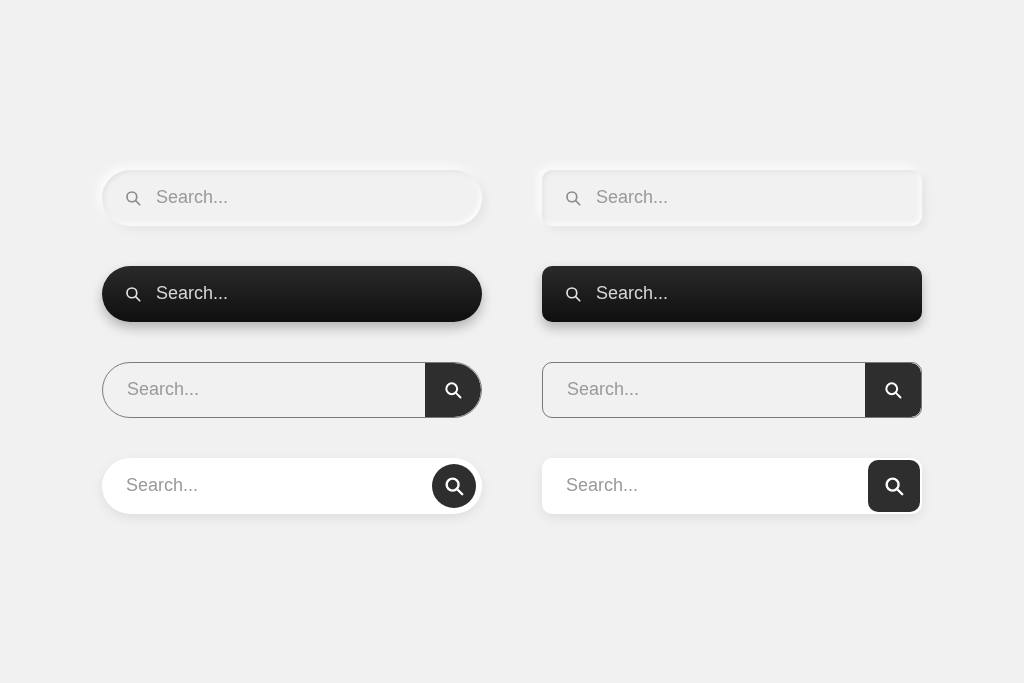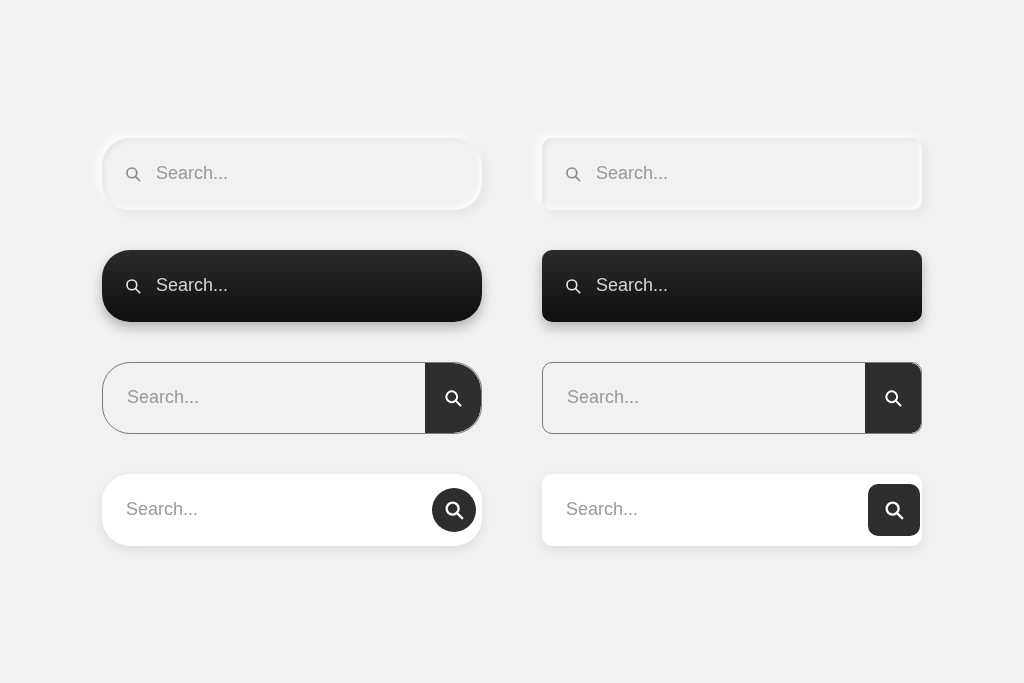--- a/index.html
+++ b/index.html
@@ -11,21 +11,21 @@
     align-items: center;
     justify-content: center;
   }
   .grid {
     display: grid;
     grid-template-columns: 380px 380px;
     column-gap: 60px;
     row-gap: 40px;
   }
   .search-bar {
-    height: 72px;
+    height: 56px;
     display: flex;
     align-items: center;
     position: relative;
   }
   .rounded-full { border-radius: 28px; }
   .rounded-soft { border-radius: 10px; }
   .neumorph {
     background: #f1f1f1;
     box-shadow: inset 2px 2px 5px rgba(0,0,0,0.06),
                 inset -2px -2px 5px rgba(255,255,255,0.9),

